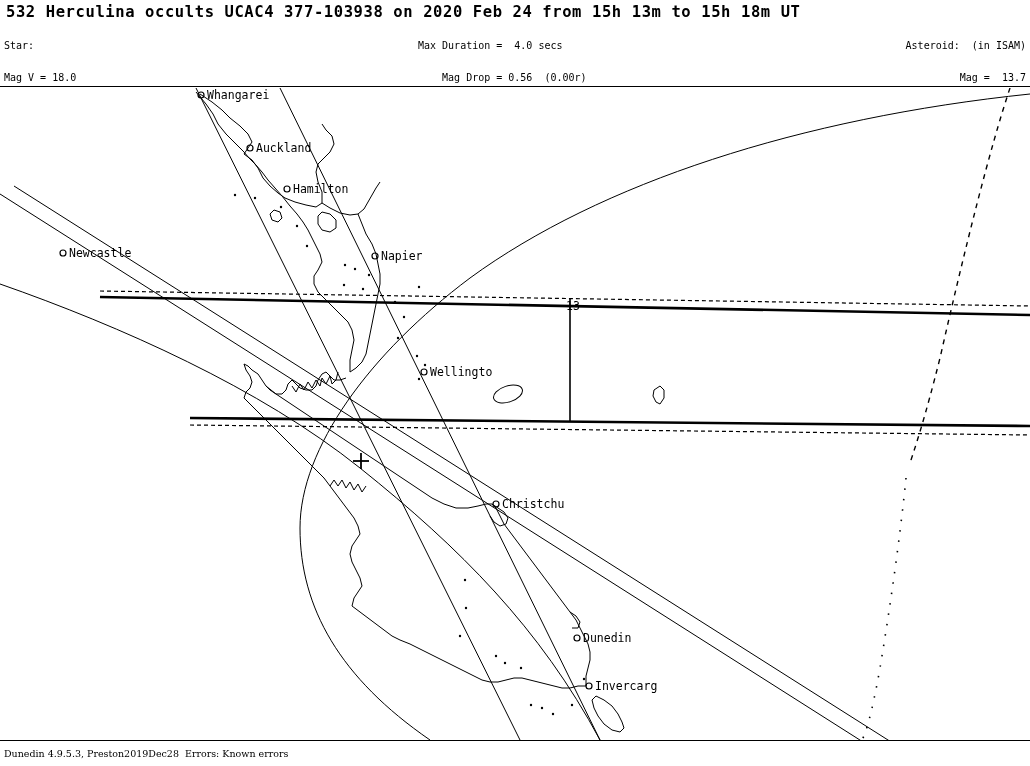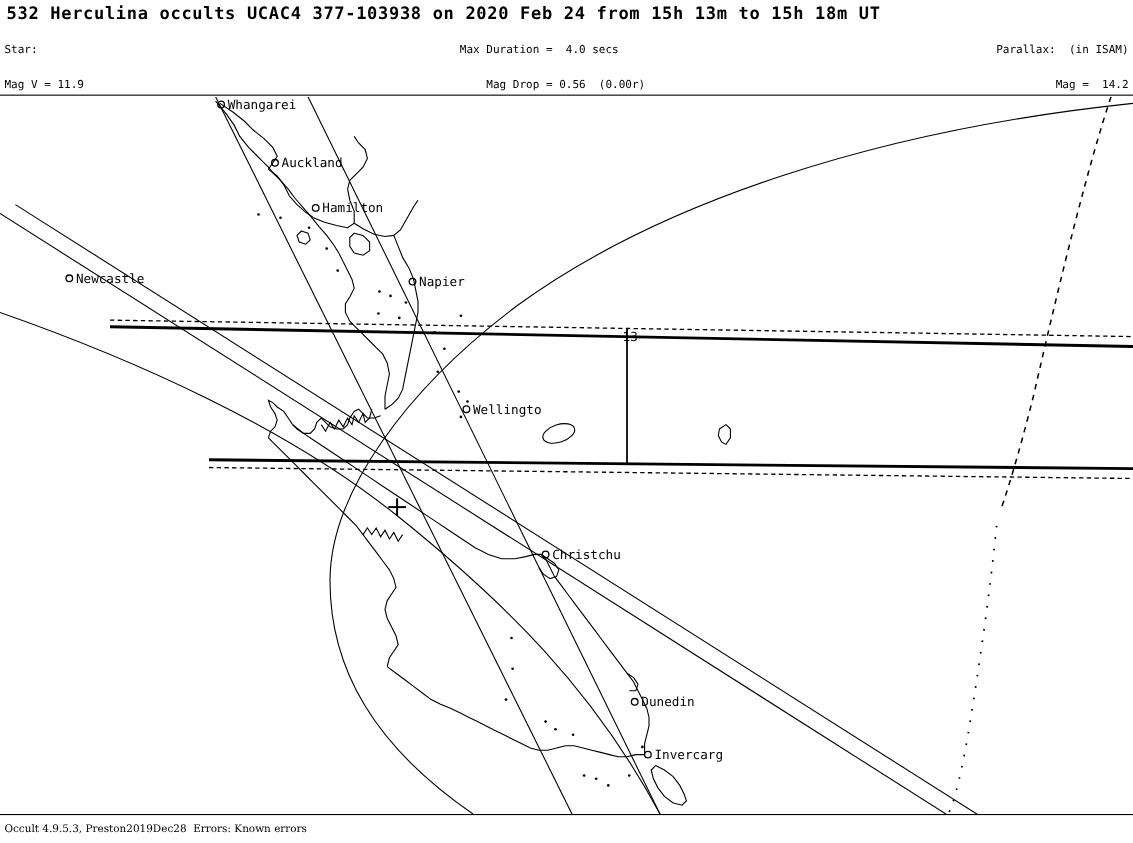--- a/index.html
+++ b/index.html
@@ -47,39 +47,39 @@
 <body>
 
 <div id="root">
 
   <div id="header">
 
     <div id="title">532 Herculina occults UCAC4 377-103938 on 2020 Feb 24 from 15h 13m to 15h 18m UT</div>
 
     <div class="hdr-block" id="hdr-left">
       <span class="hdr-line">Star:</span>
-      <span class="hdr-line">Mag V = 11.9</span>
+      <span class="hdr-line">Mag V = 18.0</span>
       <span class="hdr-line"> RA = 18   9 20.3643  (BCRS)</span>
       <span class="hdr-line">Dec = -14 38 19.944     ...</span>
       <span class="hdr-line">[of Date: 18 10 28,  -14 38   5]</span>
       <span class="hdr-line">  Prediction of 2019 Dec 28.0</span>
     </div>
 
     <div class="hdr-block" id="hdr-mid">
       <span class="hdr-line">Max Duration =  4.0 secs</span>
       <span class="hdr-line">    Mag Drop = 0.56  (0.00r)</span>
       <span class="hdr-line">Sun :    Dist =   63°</span>
       <span class="hdr-line">Moon:    Dist =   75°</span>
       <span class="hdr-line">     :   illum =   1 %</span>
       <span class="hdr-line">E 0.009"x 0.004" in PA 107</span>
     </div>
 
     <div class="hdr-block" id="hdr-right">
-      <span class="hdr-line">Parallax:  (in ISAM)</span>
-      <span class="hdr-line">Mag =  14.2</span>
+      <span class="hdr-line">Asteroid:  (in ISAM)</span>
+      <span class="hdr-line">Mag =  13.7</span>
       <span class="hdr-line">Dia = 200km,    0.099"</span>
       <span class="hdr-line">Parallax = 3.145"</span>
       <span class="hdr-line">Hourly dRA = 3.729s</span>
       <span class="hdr-line">dDec = -1.30"</span>
     </div>
 
     <div id="hdr-rule"></div>
   </div>
 
   <div id="map">
@@ -276,16 +276,16 @@
             <circle cx="589" cy="598" r="3" fill="none" stroke="#000000" stroke-width="1.2"></circle>
             <text class="city-lbl" x="595" y="602">Invercarg</text>
           </g>
         </g>
 
     </svg>
   </div>
 
   <div id="footer">
     <div id="footer-rule"></div>
-    <div id="footer-text">Occult 4.9.5.3, Preston2019Dec28  Errors: Known errors</div>
+    <div id="footer-text">Dunedin 4.9.5.3, Preston2019Dec28  Errors: Known errors</div>
   </div>
 
 </div>
 
 </body></html>

